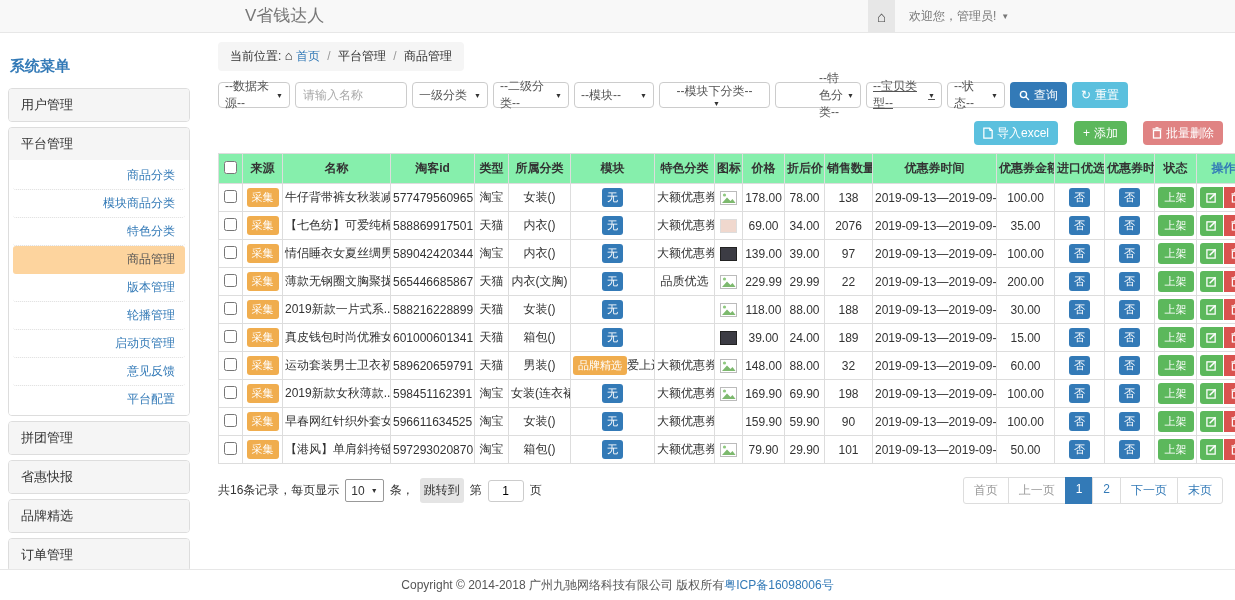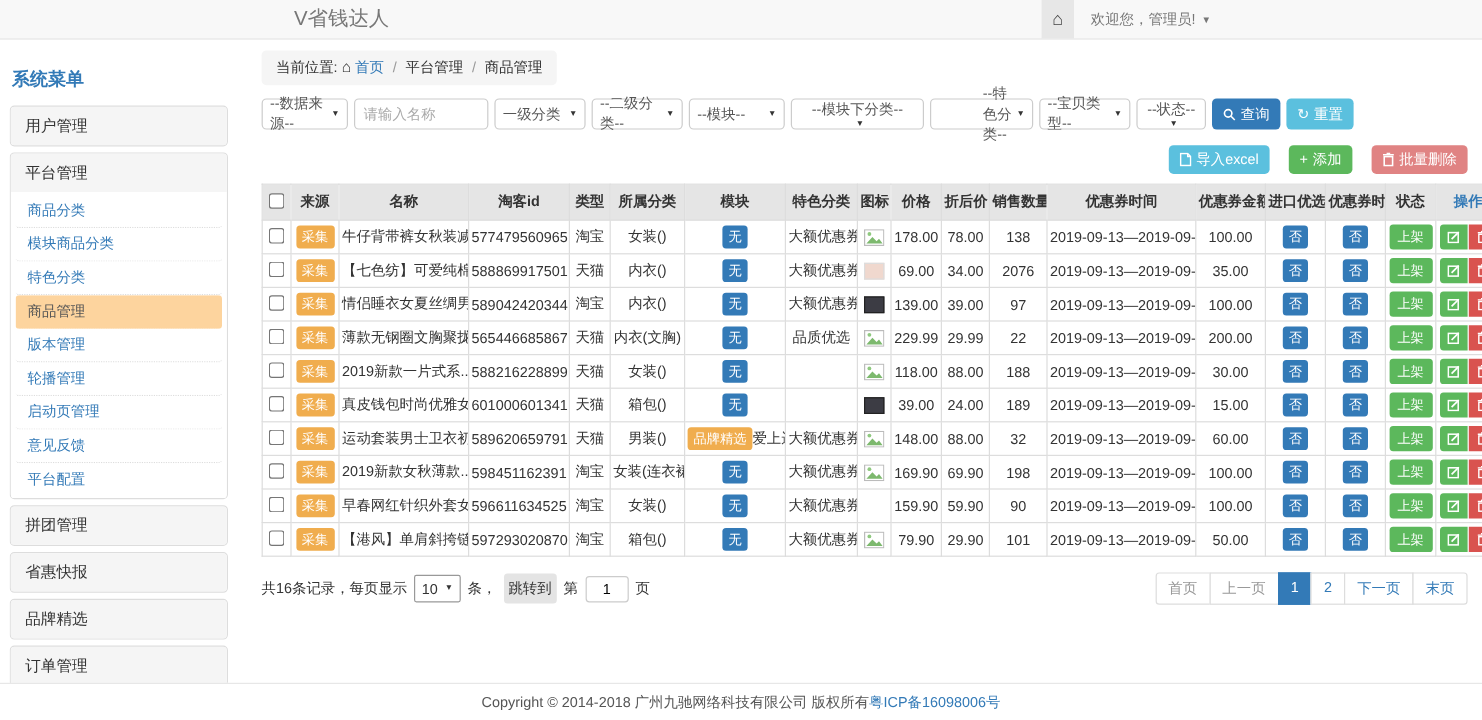--- a/index.html
+++ b/index.html
@@ -17,21 +17,21 @@
     display:flex; align-items:center; }
   .home-box { width:27px; height:32px; background:#e7e7e7; display:flex;
     align-items:center; justify-content:center; color:#444; font-size:15px; cursor:pointer; }
   .welcome { margin-left:14px; color:#777; display:flex; align-items:center; gap:5px; cursor:pointer; }
   .welcome .caret { font-size:8px; color:#777; }
   
   .sidebar { position:absolute; left:8px; top:46px; width:182px; height:524px; overflow:hidden; }
   .menu-title { color:#337ab7; font-size:15px; font-weight:bold; padding:11px 4px 12px 2px; }
   .side-panel { border:1px solid #ddd; border-radius:4px; margin-bottom:5px; overflow:hidden; background:#fff; }
   .side-heading { background:#f5f5f5; padding:7px 12px; font-size:13px; color:#333; cursor:pointer; }
-  .side-sub { background:#fff; padding:2px 4px; }
+  .side-sub { background:#fff; padding:2px 4px;text-align:right; }
   .side-sub-item { padding:5px 10px; color:#337ab7; font-size:12px;
     border-bottom:1px dotted #ddd; cursor:pointer; border-radius:3px; }
   .side-sub-item:last-child { border-bottom:none; }
   .side-sub-item.active { background:#fdd49e; color:#555; border-bottom:1px dotted #fdd49e; }
   
   .main { position:absolute; left:218px; top:42px; width:1005px; }
   .breadcrumb { display:inline-block; background:#f5f5f5; border-radius:4px;
     padding:6px 12px; font-size:12px; color:#333; }
   .breadcrumb .home-glyph { color:#222; font-size:13px; }
   .breadcrumb a { color:#337ab7; text-decoration:none; cursor:pointer; }
@@ -39,36 +39,36 @@
   
   .filters { margin-top:11px; display:flex; align-items:center; gap:5px; }
   .fselect { height:26px; border:1px solid #ccc; border-radius:4px; background:#fff;
     display:flex; align-items:center; justify-content:space-between;
     padding:0 6px; font-size:12px; color:#555; cursor:pointer; }
   .fselect .caret { font-size:7px; color:#333; margin-left:4px; }
   .ftext { height:26px; border:1px solid #ccc; border-radius:4px; padding:0 7px;
     font-size:12px; color:#333; width:112px; font-family:"Liberation Sans",sans-serif; }
   .ftext::placeholder { color:#aaa; }
   .w-src{width:72px;} .w1{width:76px;} .w2{width:76px;} .w3{width:80px;}
-  .w4{width:111px;flex-direction:column;} .w5{width:86px;padding-left:43px;} .w6{width:76px;} .w7{width:58px;flex-direction:column;}
+  .w4{width:111px;flex-direction:column;} .w5{width:86px;padding-left:43px;} .w6{width:76px;text-decoration:underline;} .w7{width:58px;}
   .btn { height:26px; border:none; border-radius:4px; color:#fff; font-size:12px;
     padding:0 9px; display:inline-flex; align-items:center; gap:4px; cursor:pointer;
     font-family:"Liberation Sans",sans-serif; }
   .btn-primary { background:#337ab7; }
   .btn-info    { background:#5bc0de; }
   .btn-success { background:#5cb85c; }
   .btn-danger  { background:#e08383; }
   
   .toolbar { margin-top:13px; display:flex; justify-content:flex-end; gap:16px; }
   .toolbar .btn { height:24px; }
   
   table { margin-top:8px; width:100%; border-collapse:collapse; table-layout:fixed; }
   th, td { border:1px solid #ddd; text-align:center; vertical-align:middle;
     white-space:nowrap; overflow:hidden; font-size:12px; }
-  th { padding:6px 2px; font-weight:bold; color:#333; background:#e5e5e5; }
+  th { padding:6px 2px; font-weight:bold; color:#333; background:#86efac; }
   th.th-op { color:#337ab7; }
   td { padding:3px 2px; height:26px; }
   .badge { display:inline-block; padding:2px 5px; border-radius:3px; color:#fff; font-size:11px; }
   .badge-orange { background:#f0ad4e; }
   .badge-blue   { background:#337ab7; cursor:pointer; }
   .status-btn { display:inline-block; background:#5cb85c; color:#fff; padding:3px 7px;
     border-radius:3px; font-size:11px; cursor:pointer; }
   .act-edit, .act-del { display:inline-flex; align-items:center; justify-content:center;
     width:23px; height:21px; cursor:pointer; vertical-align:middle; }
   .act-edit { background:#5cb85c; border-radius:3px 0 0 3px; margin-right:1px; }

